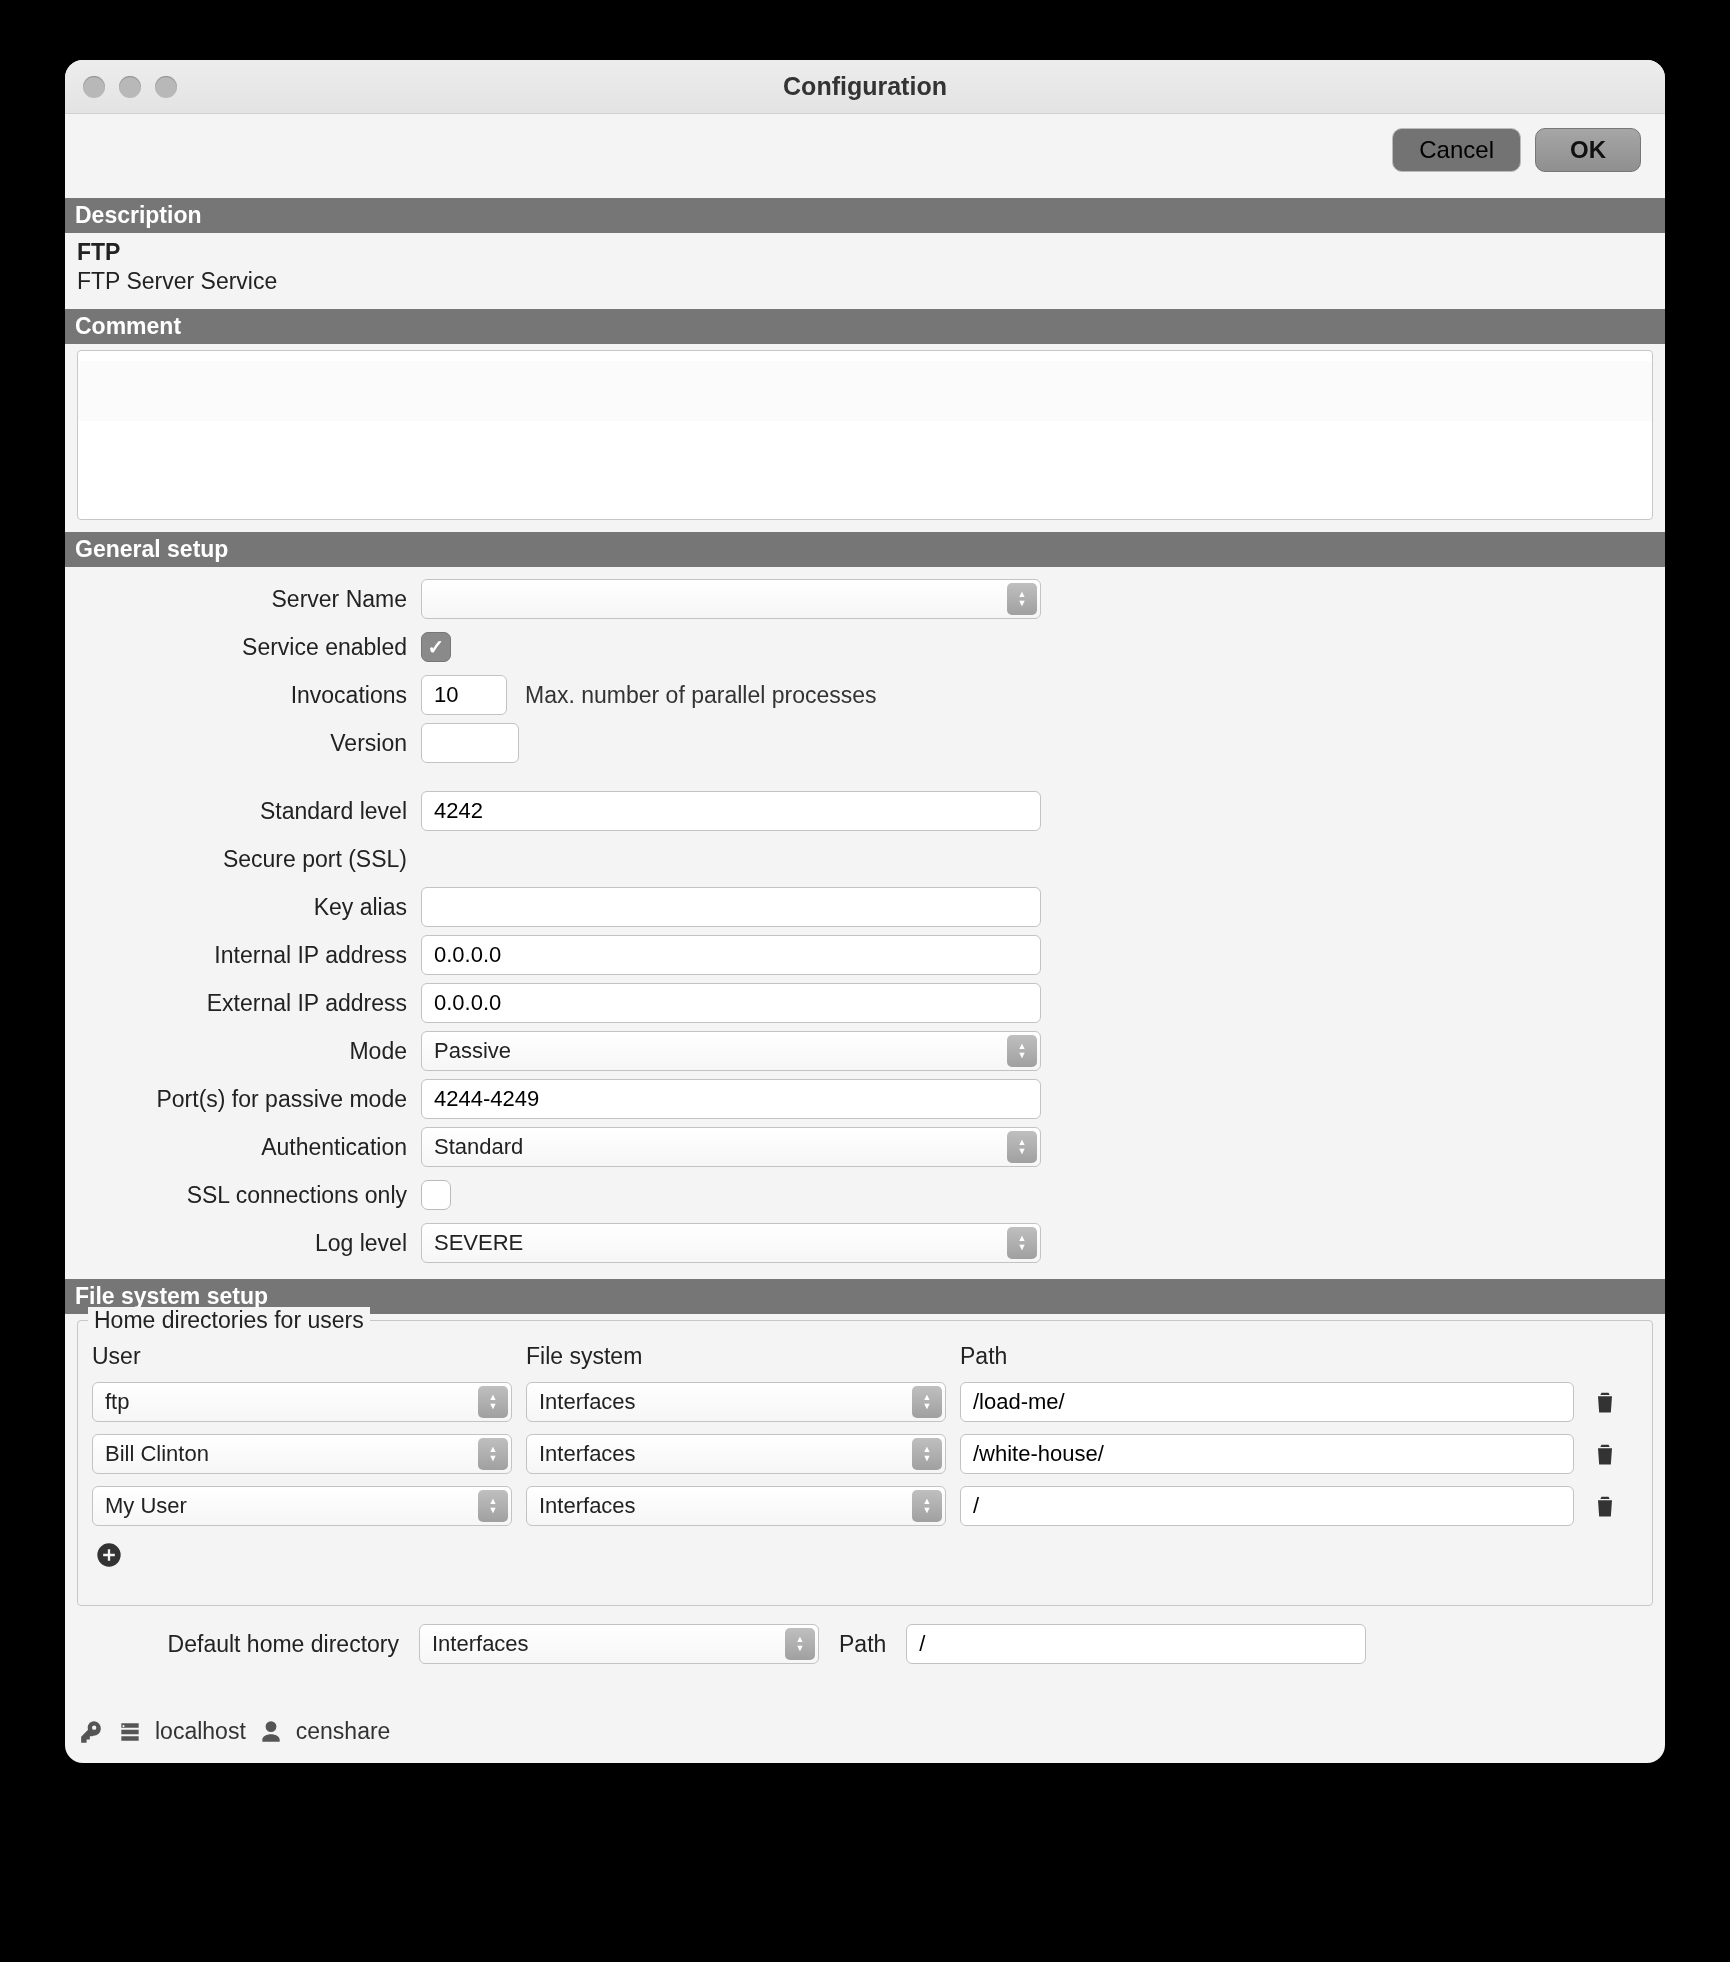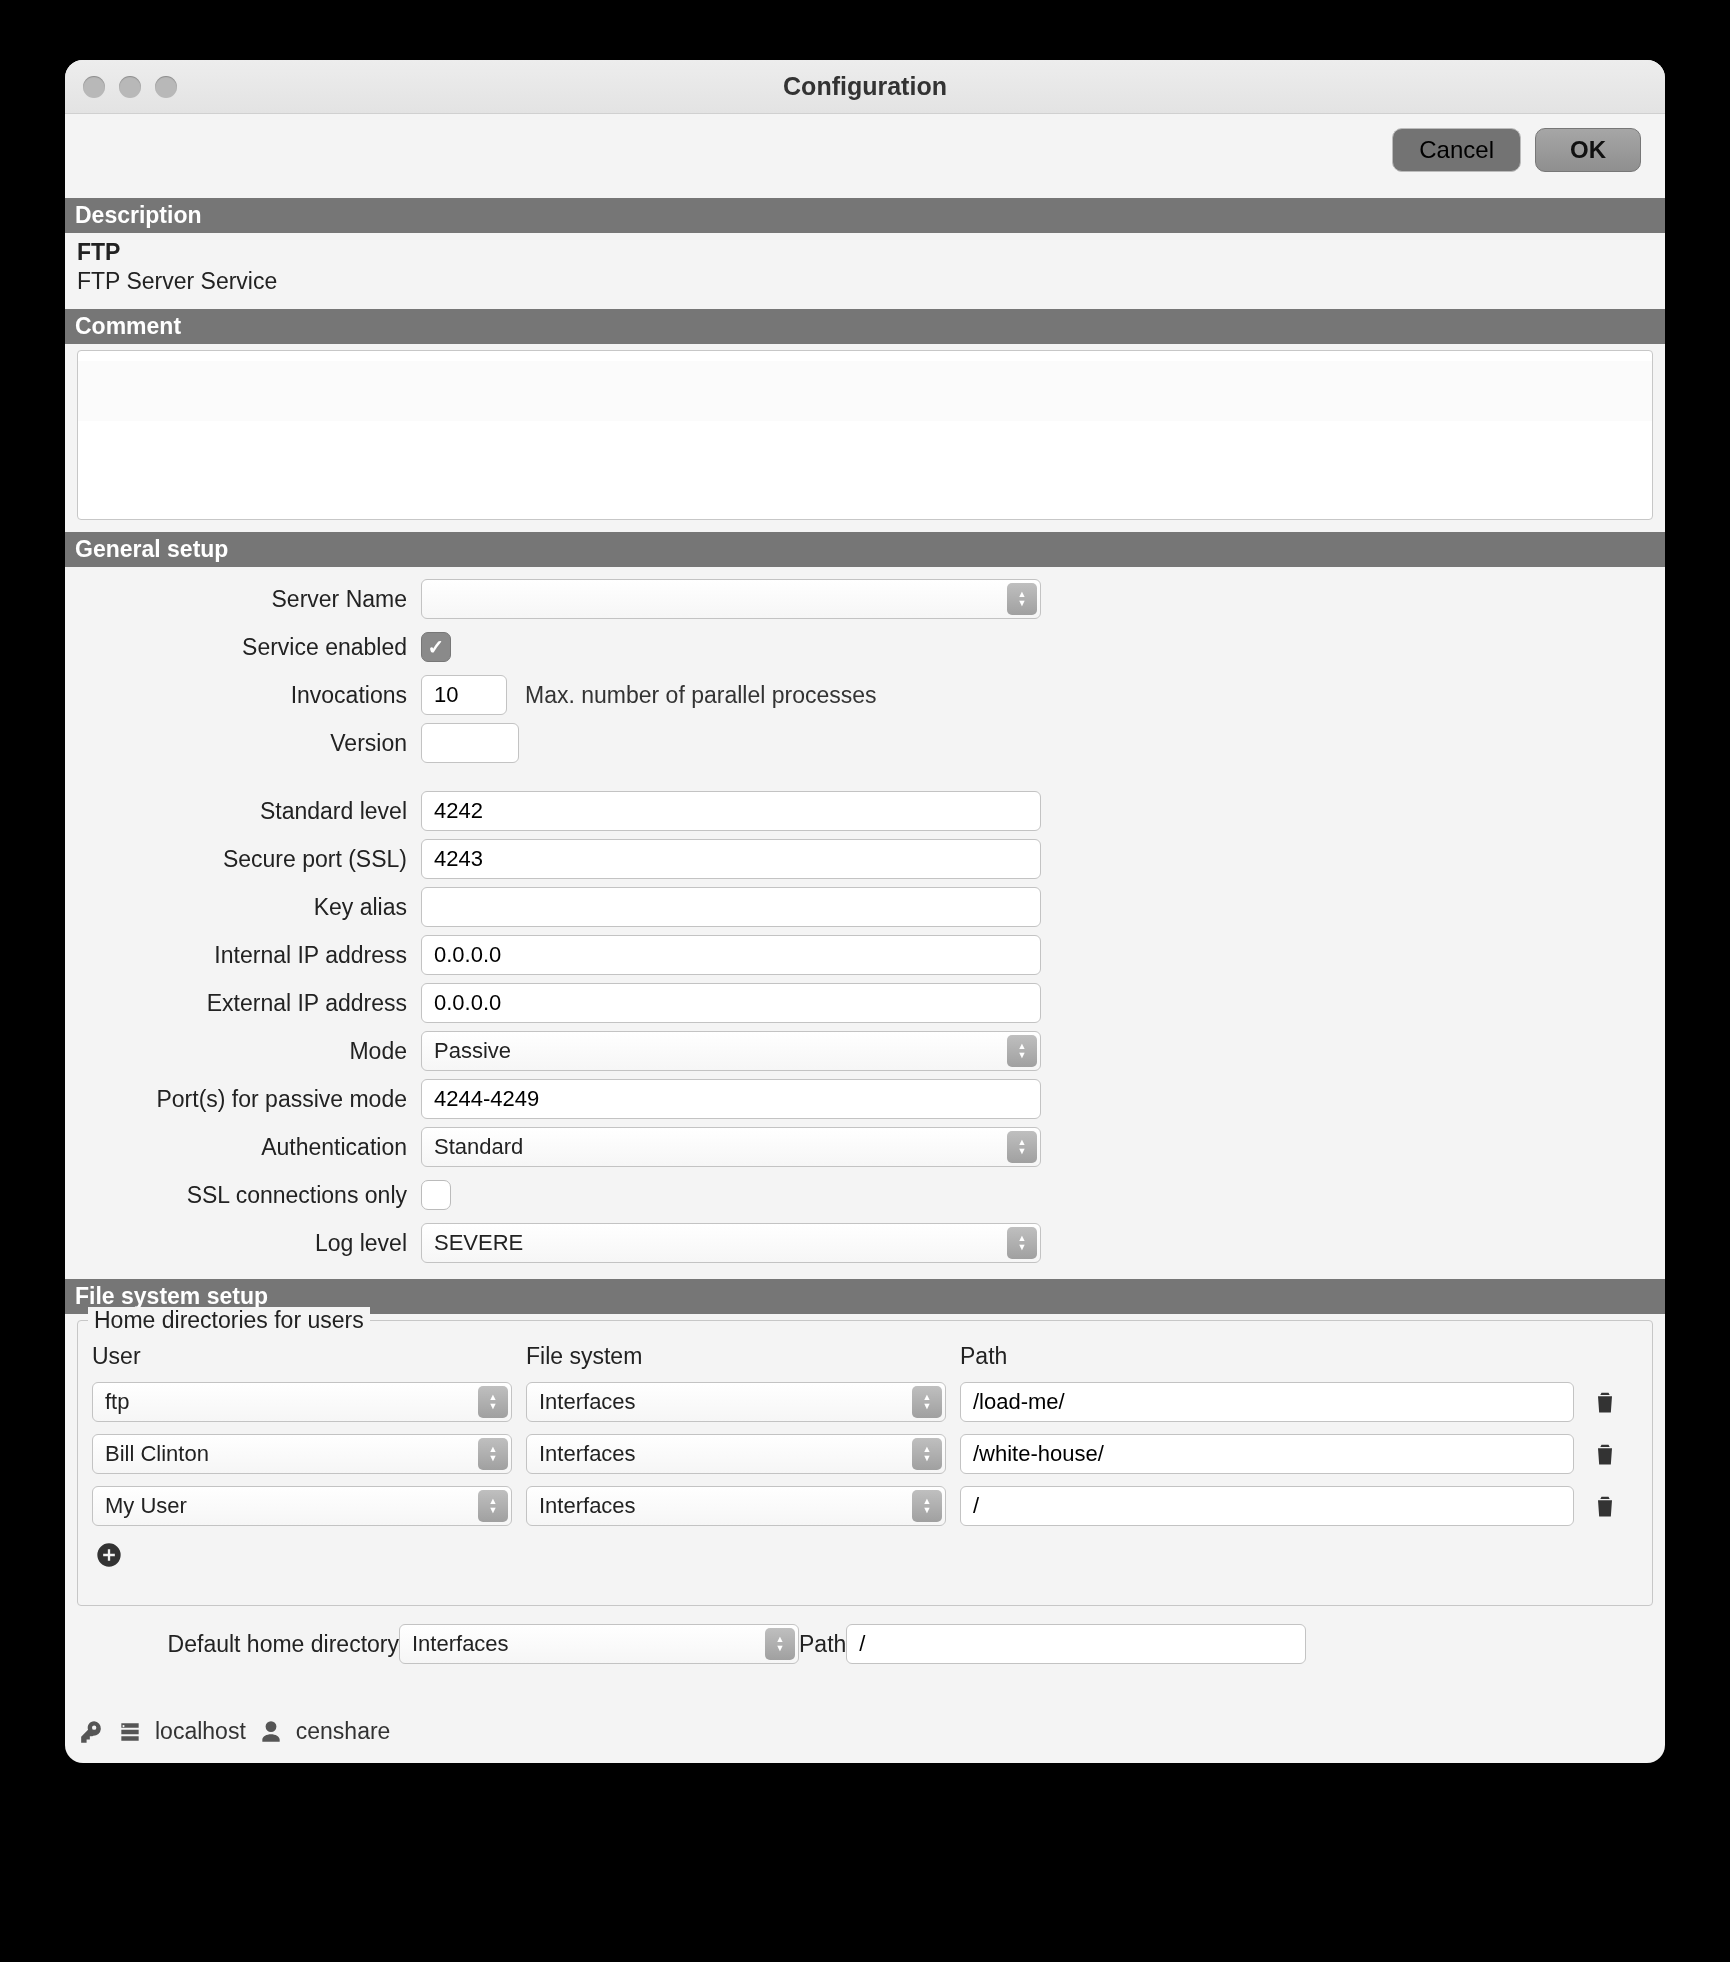--- a/index.html
+++ b/index.html
@@ -191,20 +191,21 @@
     width: 34px; height: 34px;
     display: inline-flex;
     align-items: center; justify-content: center;
     cursor: pointer;
   }
   .trash svg, .addrow svg { width: 28px; height: 28px; fill: #333; }
   .addrow { margin-top: 6px; }
   .default-row {
     display: flex;
     align-items: center;
+    gap: 20px;
     padding: 18px 12px 10px;
   }
   .default-row .lbl { font-size: 23px; width: 310px; text-align: right; }
   .default-row .select { width: 400px; }
   .default-row .path-lbl { font-size: 23px; }
   .default-row .input { width: 460px; }
   .footer {
     display: flex;
     align-items: center;
     gap: 12px;
@@ -269,21 +270,20 @@
     </div>
   </div>
 
   <div class="form">
     <div class="row">
       <div class="label">Standard level</div>
       <input class="input" value="4242" style="">
     </div>
     <div class="row">
       <div class="label">Secure port (SSL)</div>
-      <input class="input" value="4243" style="">
     </div>
     <div class="row">
       <div class="label">Key alias</div>
       <input class="input" value="" style="">
     </div>
     <div class="row">
       <div class="label">Internal IP address</div>
       <input class="input" value="0.0.0.0" style="">
     </div>
     <div class="row">

